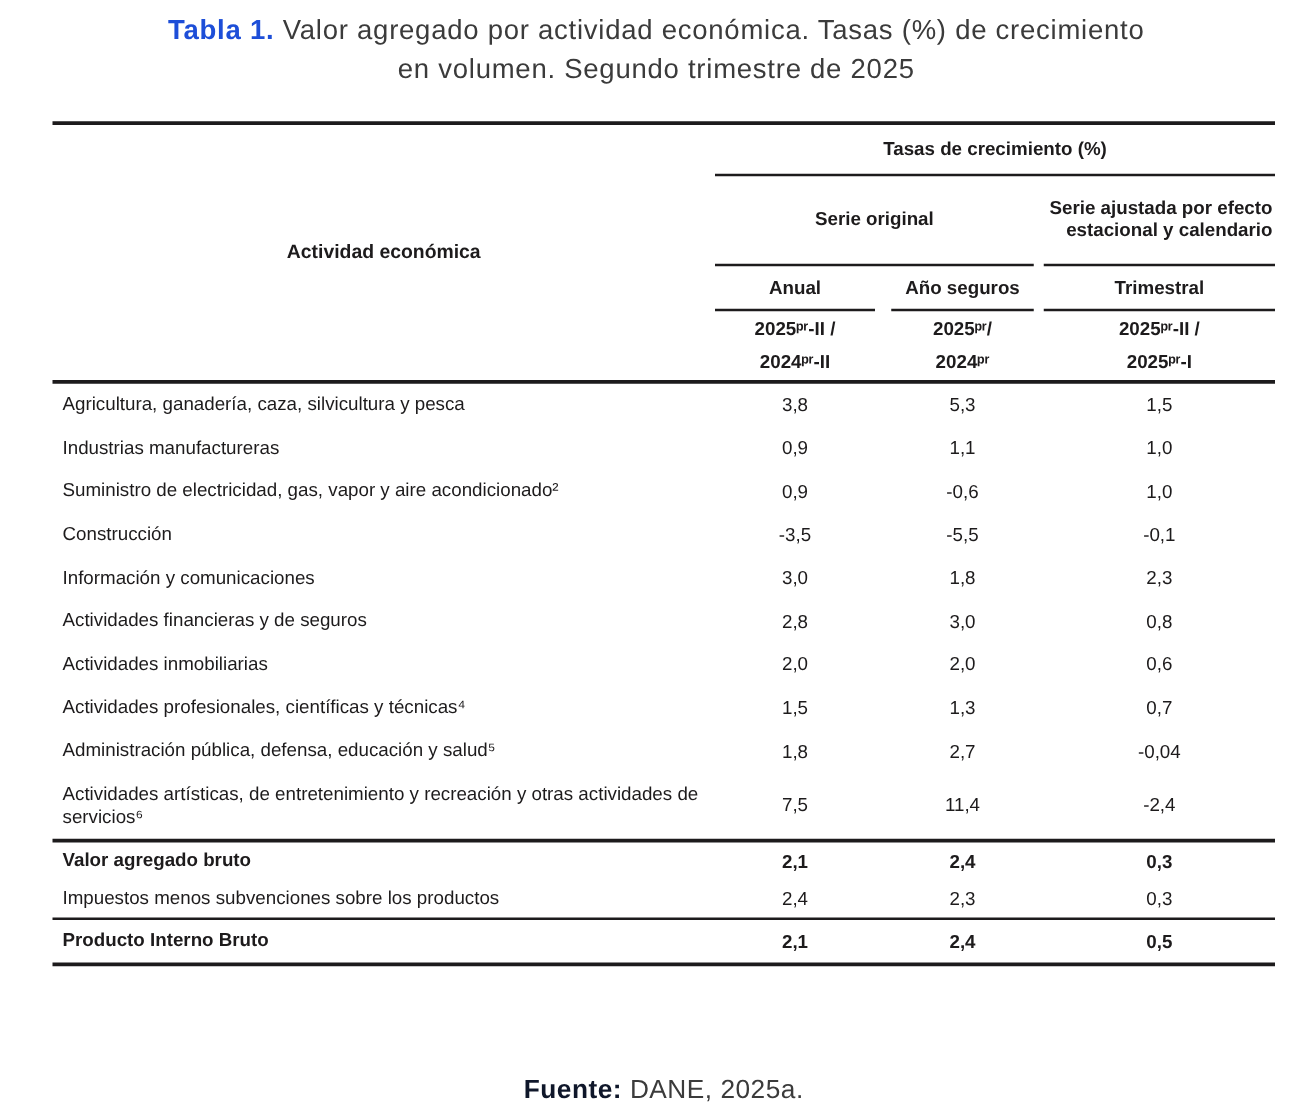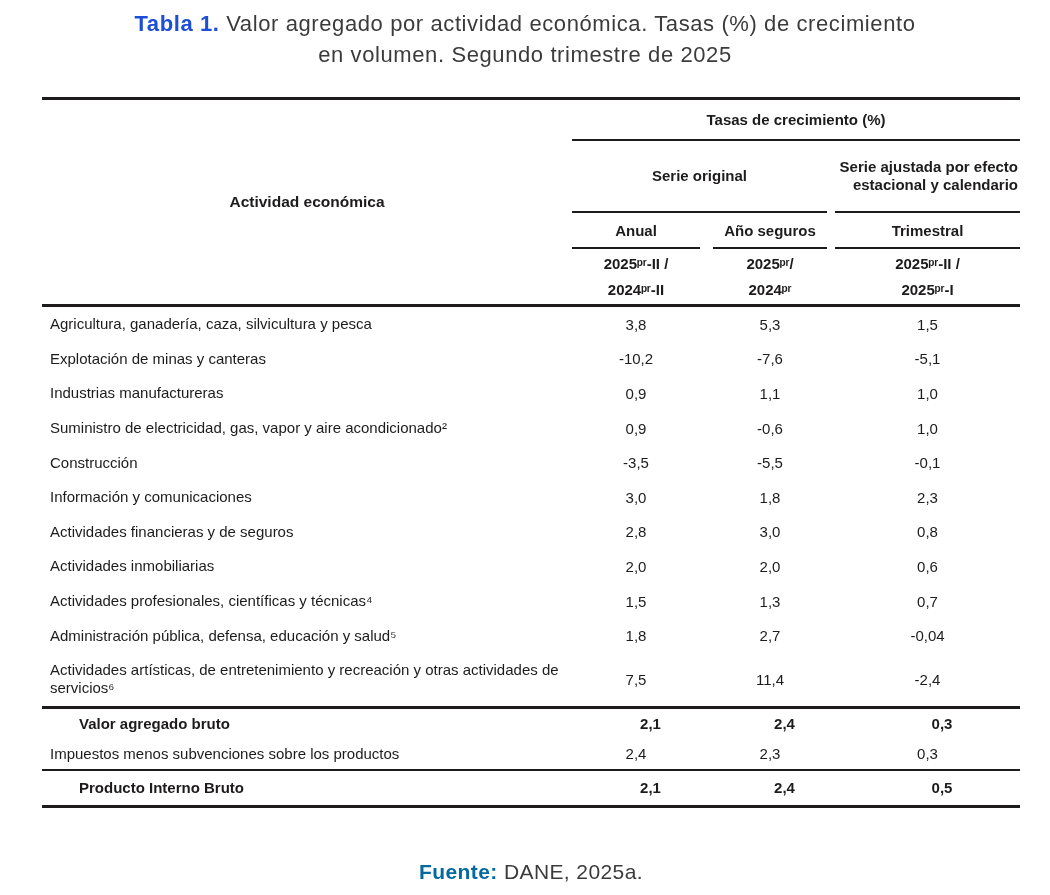--- a/index.html
+++ b/index.html
@@ -49,28 +49,28 @@
   .row{height:34.6px;}
   .row.tall{height:53px;}
   .cell{display:flex;align-items:center;}
   .cell.label{padding-left:8px;line-height:18px;}
   .cell.num{justify-content:center;}
 
   .tfoot{border-top:3px solid #1d1b1c;border-bottom:3px solid #1d1b1c;}
   .tfoot .r-vab{height:30px;}
   .tfoot .r-imp{height:30px;border-bottom:2px solid #1d1b1c;}
   .tfoot .r-pib{height:34px;}
-  .bold-row .cell{font-weight:bold;margin-left:29px;}
+  .bold-row .cell{font-weight:bold;}
 
   
   .source{
     position:absolute;top:860px;left:42px;width:978px;
     text-align:center;font-size:21px;color:#3b3b3b;letter-spacing:0.4px;
   }
-  .source .s-bold{font-weight:bold;color:#0369a1;}
+  .source .s-bold{font-weight:bold;color:#0f172a;}
 </style>
 </head>
 <body>
 
 <div class="page">
 
   <div class="title">
     <span class="t-bold">Tabla 1.</span><span class="pre"> Valor agregado por actividad económica. Tasas (%) de crecimiento
 en volumen. Segundo trimestre de 2025</span>
   </div>
@@ -108,28 +108,20 @@
     <div class="tbody">
         <div class="grid row">
     <div class="cell label">Agricultura, ganadería, caza, silvicultura y pesca</div>
     <div class="cell num">3,8</div>
     <div></div>
     <div class="cell num">5,3</div>
     <div></div>
     <div class="cell num">1,5</div>
   </div>
         <div class="grid row">
-    <div class="cell label">Explotación de minas y canteras</div>
-    <div class="cell num">-10,2</div>
-    <div></div>
-    <div class="cell num">-7,6</div>
-    <div></div>
-    <div class="cell num">-5,1</div>
-  </div>
-        <div class="grid row">
     <div class="cell label">Industrias manufactureras</div>
     <div class="cell num">0,9</div>
     <div></div>
     <div class="cell num">1,1</div>
     <div></div>
     <div class="cell num">1,0</div>
   </div>
         <div class="grid row">
     <div class="cell label">Suministro de electricidad, gas, vapor y aire acondicionado²</div>
     <div class="cell num">0,9</div>

